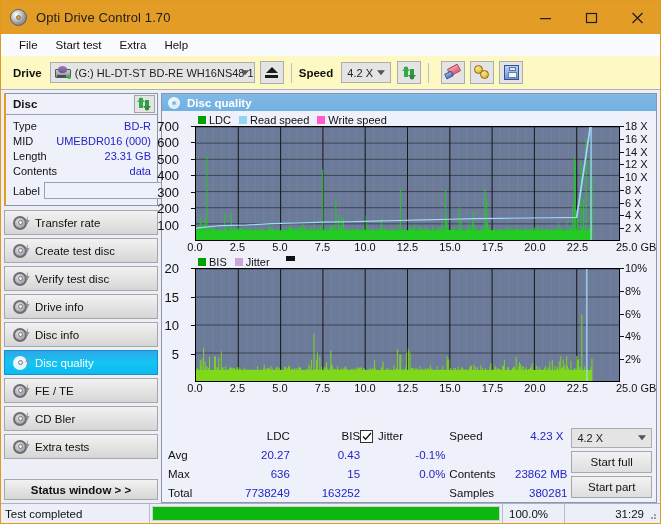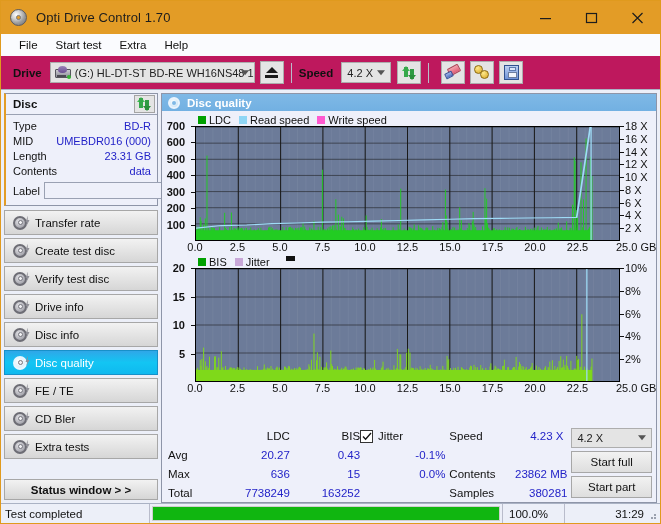--- a/index.html
+++ b/index.html
@@ -49,21 +49,21 @@
     height:22px; flex:0 0 22px;
     background:#fafbfe;
     display:flex; align-items:center;
     padding-left:9px;
     border-bottom:1px solid #fafbfe;
   }
   .menu-item { padding:2px 9px; font-size:11.5px; color:#101010; }
   
   .toolbar {
     height:34px; flex:0 0 34px;
-    background:#be185d;
+    background:#fef9c3;
     display:flex; align-items:center;
     padding:0 6px;
     border-bottom:1px solid #aab2c4;
   }
   .tbl-label { font-weight:bold; font-size:11.5px; color:#111; margin-right:8px; margin-left:6px; }
   .drive-combo {
     width:205px; height:21px; background:#e4e4e4;
     border:1px solid #adadad;
     display:flex; align-items:center; position:relative;
     font-size:11px; color:#222;
@@ -192,21 +192,21 @@
   .ch-ico .ring { position:absolute; left:0;top:0;width:12px;height:12px;border-radius:50%;
     border:2px solid #eaf4fd; background:radial-gradient(circle at 38% 34%,#ffffff,#bdddf2);}
   .ch-ico .hl { position:absolute; left:4px;top:4px;width:4px;height:4px;border-radius:50%;background:#7fb9e6;}
   .charts { flex:1; display:flex; flex-direction:column; min-height:0; padding:2px 0 0 0; }
   .chart-block { position:relative; }
   .legend { display:flex; align-items:center; gap:8px; font-size:11px; color:#111; height:13px; padding-left:36px; }
   .legend .li { display:flex; align-items:center; gap:3px; }
   .swatch { width:8px; height:8px; display:inline-block; }
   .plotrow { display:flex; align-items:stretch; }
   .yaxis { width:33px; flex:0 0 33px; position:relative; }
-  .yaxis .tick { position:absolute; right:10px; font-size:11px; color:#111; transform:translateY(-50%); white-space:nowrap;font-weight:bold;}
+  .yaxis .tick { position:absolute; right:16px; font-size:13px; color:#111; transform:translateY(-50%); white-space:nowrap;}
   .yaxis .tickmark { position:absolute; right:0px; width:4px; height:1px; background:#111; }
   .yaxis2 { width:36px; flex:0 0 36px; position:relative; }
   .yaxis2 .tick { position:absolute; left:5px; font-size:11px; color:#111; transform:translateY(-50%); white-space:nowrap;}
   .yaxis2 .tickmark { position:absolute; left:0px; width:4px; height:1px; background:#111; }
   .plot { flex:1; position:relative; background:#6c7b99; border:1px solid #000; }
   .xaxis { height:14px; position:relative; margin-left:33px; margin-right:36px; }
   .xaxis .xt { position:absolute; font-size:11px; color:#111; transform:translateX(-50%); top:0; white-space:nowrap;}
   .xaxis .xt.gb { transform:translateX(-10%); }
   svg.plotsvg { position:absolute; left:0; top:0; width:100%; height:100%; display:block; }
   

